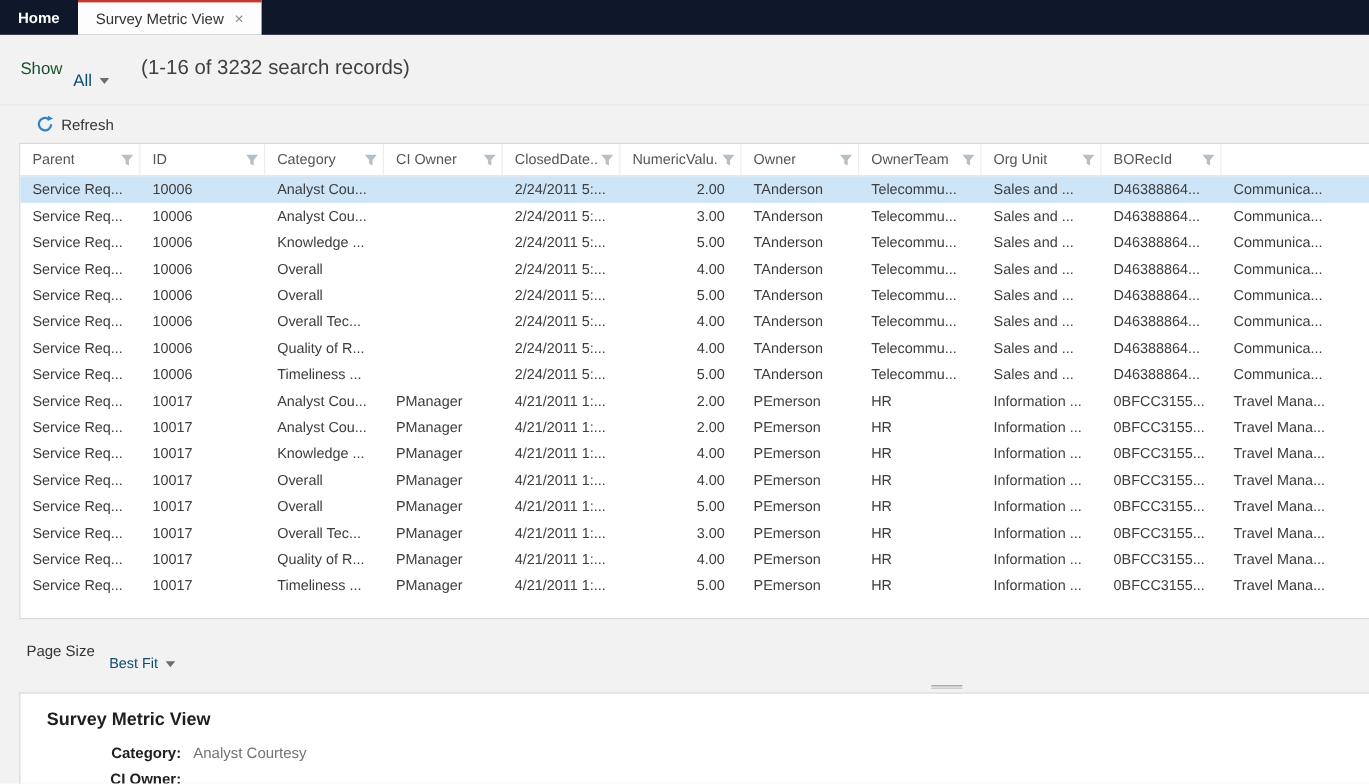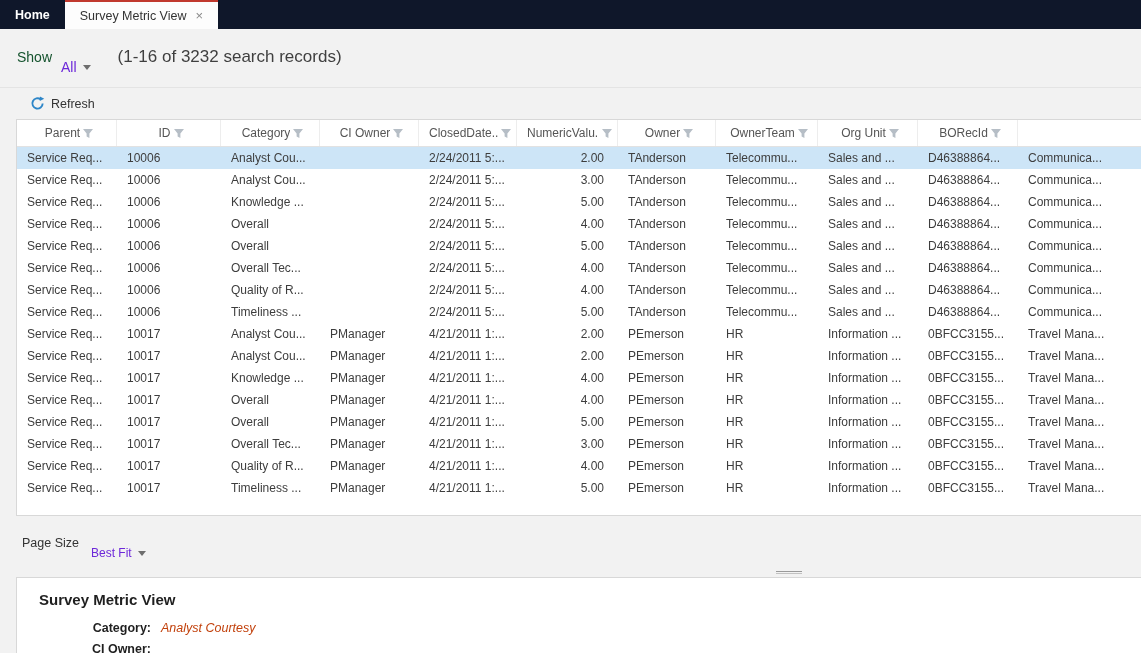--- a/index.html
+++ b/index.html
@@ -14,32 +14,32 @@
   
   .tabbar { height:29px; background:#0f172a; display:flex; align-items:stretch; }
   .tab { display:flex; align-items:center; padding:0 15px; font-size:12.5px; color:#fff; cursor:default; }
   .tab.home { font-weight:bold; }
   .tab.active { background:#fdfdfd; color:#333; border-top:2px solid #c1392e; font-weight:normal; }
   .tab .close { margin-left:9px; color:#8a8a8a; font-size:13px; line-height:1; }
 
   
   .showbar { display:flex; align-items:center; padding:10px 0 7px 17px; }
   .show-label { font-size:14px; color:#14532d; margin-right:9px; }
-  .dropdown { display:inline-flex; align-items:center; gap:6px; font-size:14px; color:#6d28d9; cursor:pointer;margin-top:20px; }
+  .dropdown { display:inline-flex; align-items:center; gap:6px; font-size:14px; color:#0c4a6e; cursor:pointer;margin-top:20px; }
   .caret { width:0; height:0; border-left:4px solid transparent; border-right:4px solid transparent; border-top:5px solid #6e6e6e; display:inline-block; }
   .records { font-size:17px; color:#3f3f3f; margin-left:27px; }
 
   
   .toolbar { display:flex; align-items:center; padding:8px 0 8px 30px; border-top:1px solid #e4e4e4; margin-top:5px; }
   .refresh-btn { display:inline-flex; align-items:center; gap:6px; font-size:12.5px; color:#333; cursor:pointer; }
 
   
   .grid { margin-left:16px; background:#fff; border:1px solid #d8d8d8; border-right:none; padding-bottom:16px; }
   .grid-header { display:flex; height:27px; border-bottom:1px solid #e2e2e2; background:#fff; }
-  .hcell { display:flex; align-items:center; justify-content:center; padding:0 4px 0 10px; font-size:12px; color:#555; border-right:1px solid #ededed; overflow:hidden; white-space:nowrap; }
+  .hcell { display:flex; align-items:center; justify-content:space-between; padding:0 4px 0 10px; font-size:12px; color:#555; border-right:1px solid #ededed; overflow:hidden; white-space:nowrap; }
   .hlabel { overflow:hidden; white-space:nowrap; }
   .funnel { display:inline-flex; flex:none; margin-left:2px; }
   .grid-row { display:flex; height:22px; cursor:default; }
   .grid-row.selected { background:#cde5f7; }
   .gcell { line-height:22px; font-size:12px; color:#3d3d3d; padding:0 4px 0 10px; white-space:nowrap; overflow:hidden; }
 
   .grid-header > :nth-child(1), .grid-row > :nth-child(1) { width:100px; flex:none; }
   .grid-header > :nth-child(2), .grid-row > :nth-child(2) { width:104px; flex:none; }
   .grid-header > :nth-child(3), .grid-row > :nth-child(3) { width:99px;  flex:none; }
   .grid-header > :nth-child(4), .grid-row > :nth-child(4) { width:99px;  flex:none; }
@@ -58,21 +58,21 @@
 
   
   .splitter { height:9px; position:relative; cursor:row-resize; }
   .grip { position:absolute; left:776px; top:3px; width:26px; height:3px; border-top:1px solid #9a9a9a; border-bottom:1px solid #c2c2c2; }
 
   
   .detail { margin-left:16px; background:#fff; border:1px solid #d8d8d8; border-right:none; border-bottom:none; height:130px; padding-top:9px; }
   .detail-title { font-size:15px; font-weight:bold; color:#1f1f1f; margin:4px 0 13px 22px; }
   .field-row { display:flex; align-items:baseline; margin-bottom:7px; }
   .field-label { width:134px; flex:none; text-align:right; font-weight:bold; font-size:12.5px; color:#1f1f1f; }
-  .field-value { margin-left:10px; font-size:12.5px; color:#c2410c; white-space:nowrap;font-style:italic; }
+  .field-value { margin-left:10px; font-size:12.5px; color:#737373; white-space:nowrap; }
 </style>
 </head>
 <body>
 
 <div class="tabbar">
   <div class="tab home">
     <span>Home</span>
   </div>
   <div class="tab active">
     <span>Survey Metric View</span>

